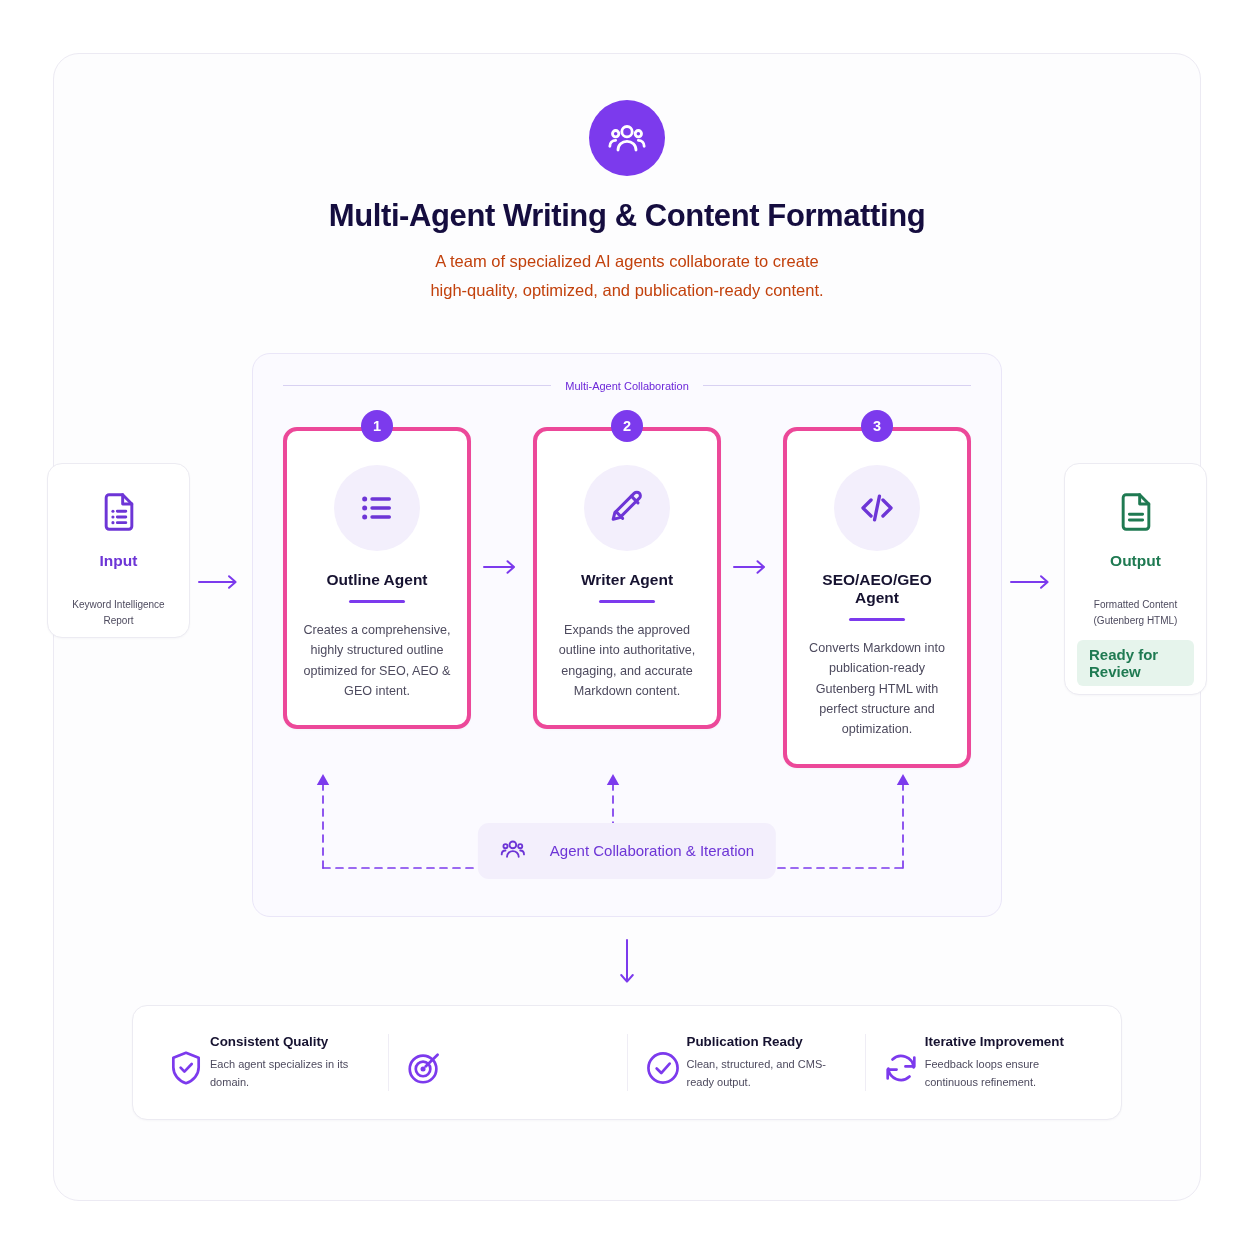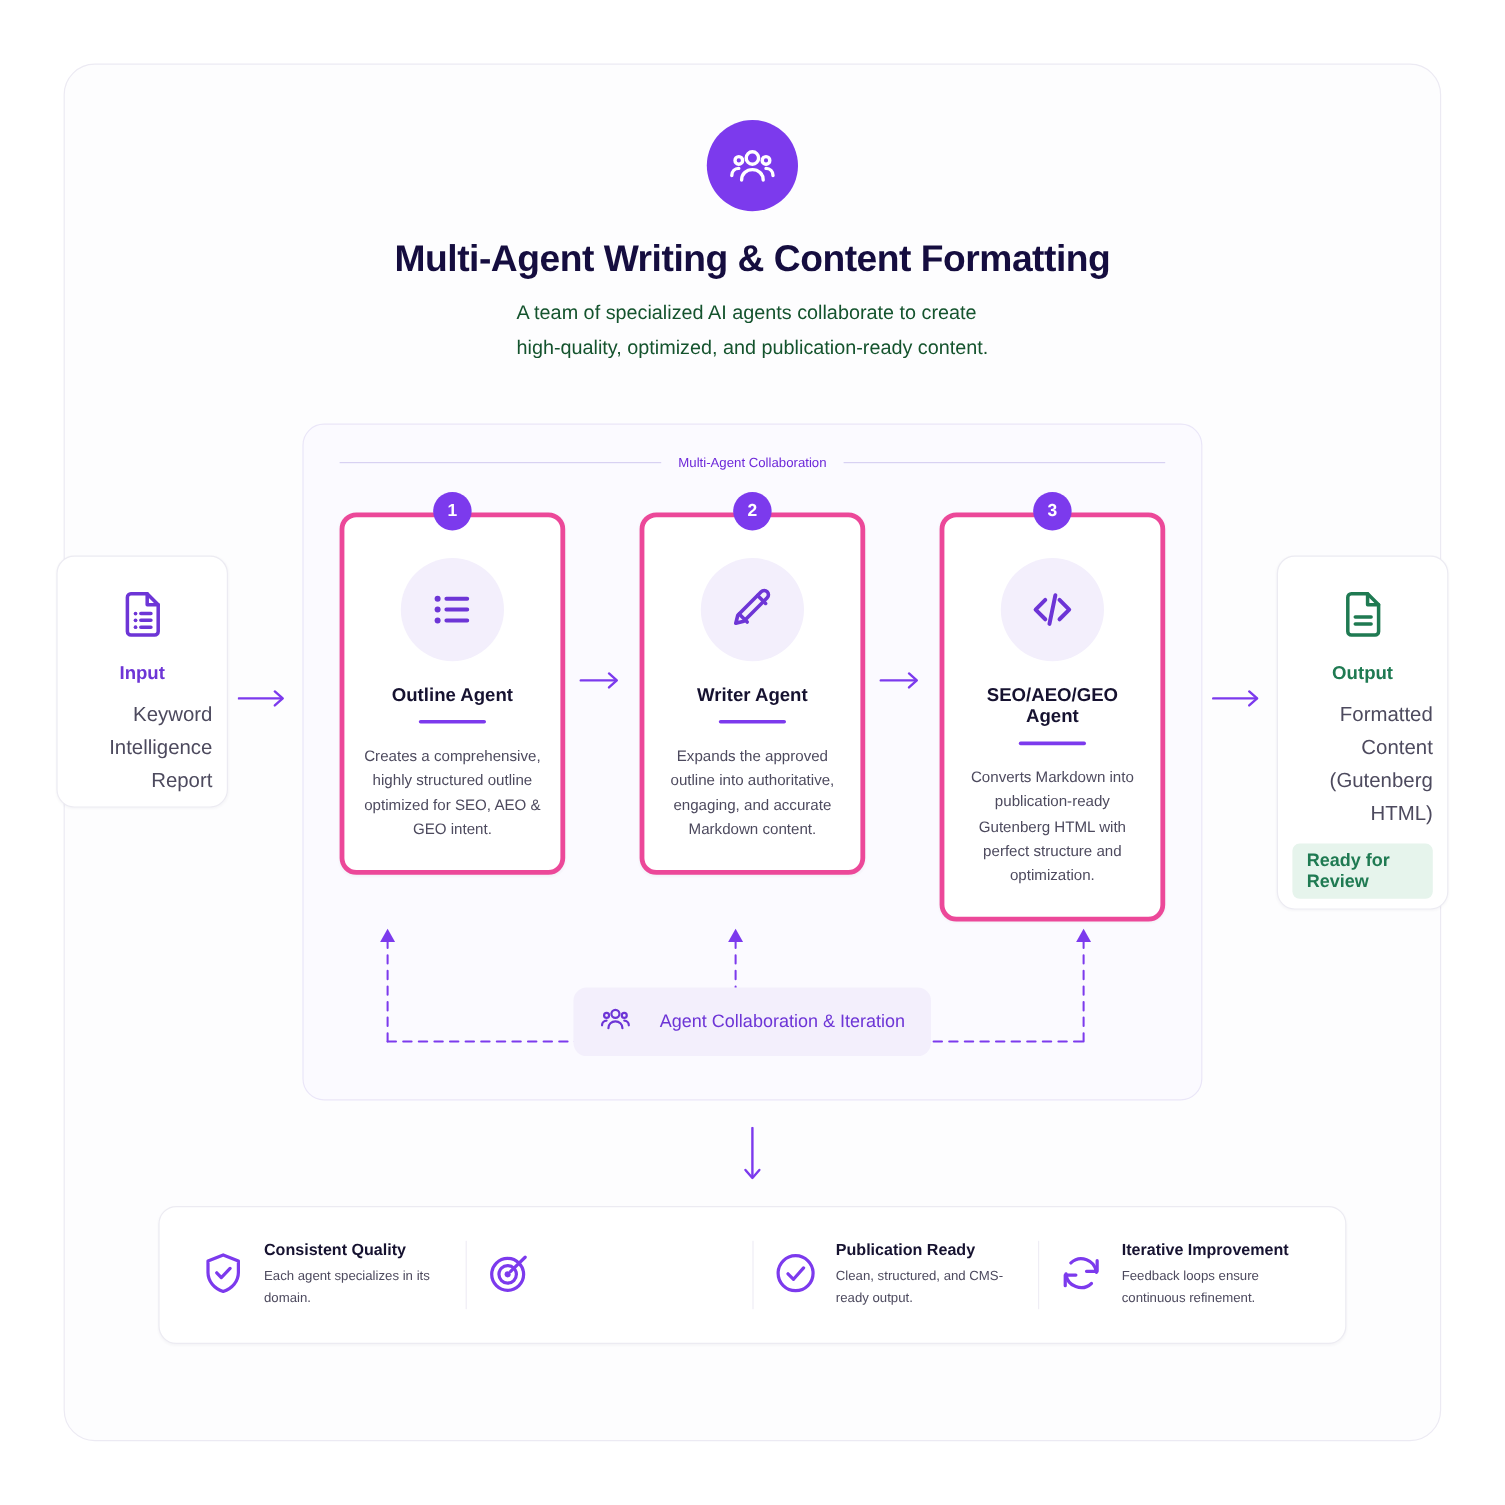--- a/index.html
+++ b/index.html
@@ -38,21 +38,22 @@
   .page-title {
     font-size: 31px;
     font-weight: bold;
     color: #150d3f;
     letter-spacing: -0.4px;
     text-align: center;
     margin-bottom: 13px;
   }
   .page-subtitle {
     font-size: 16.5px;
-    color: #14532d;
+    color: #c2410c;
+    text-align: center;
     line-height: 1.75;
     max-width: 520px;
   }
 
   
   .flow-row {
     display: flex;
     align-items: flex-start;
     justify-content: center;
     width: 100%;
@@ -70,21 +71,21 @@
     border: 1px solid #ecebf2;
     border-radius: 15px;
     padding: 26px 12px 8px 12px;
     display: flex; flex-direction: column; align-items: center;
     box-shadow: 0 1px 2px rgba(30,20,70,.03);
   }
   .io-title { font-size: 15.5px; font-weight: bold; margin: 14px 0 11px 0; }
   .io-title.input-t { color: #6d35d6; }
   .io-title.output-t { color: #1f7a52; }
   .io-sub {
-    font-size: 17px; color: #4d4a5e; text-align: right; line-height: 1.62;
+    font-size: 10px; color: #4d4a5e; text-align: center; line-height: 1.62; margin-top: 16px;
   }
   .ready-badge {
     margin-top: 11px;
     background: #e6f4ec;
     color: #1f7a52;
     font-size: 15px;
     font-weight: bold;
     border-radius: 6px;
     padding: 6px 12px;
   }
@@ -174,21 +175,21 @@
     background: #ffffff;
     border: 1px solid #ecebf2;
     border-radius: 15px;
     padding: 28px 18px;
     display: flex;
     box-shadow: 0 1px 2px rgba(30,20,70,.03);
     margin-top: 8px;
   }
   .feature {
     flex: 1;
-    display: flex; align-items: center; gap: 15px;
+    display: flex; align-items: flex-end; gap: 5px;
     padding: 0 16px;
     border-right: 1px solid #efedf5;
   }
   .feature:last-child { border-right: none; }
   .feature-ic { flex: none; margin-top: 2px; }
   .feature-title { font-size: 13.4px; font-weight: bold; color: #161230; margin-bottom: 7px; }
   .feature-desc { font-size: 11px; color: #4d4a5e; line-height: 1.62; }
 </style>
 </head>
 <body>

